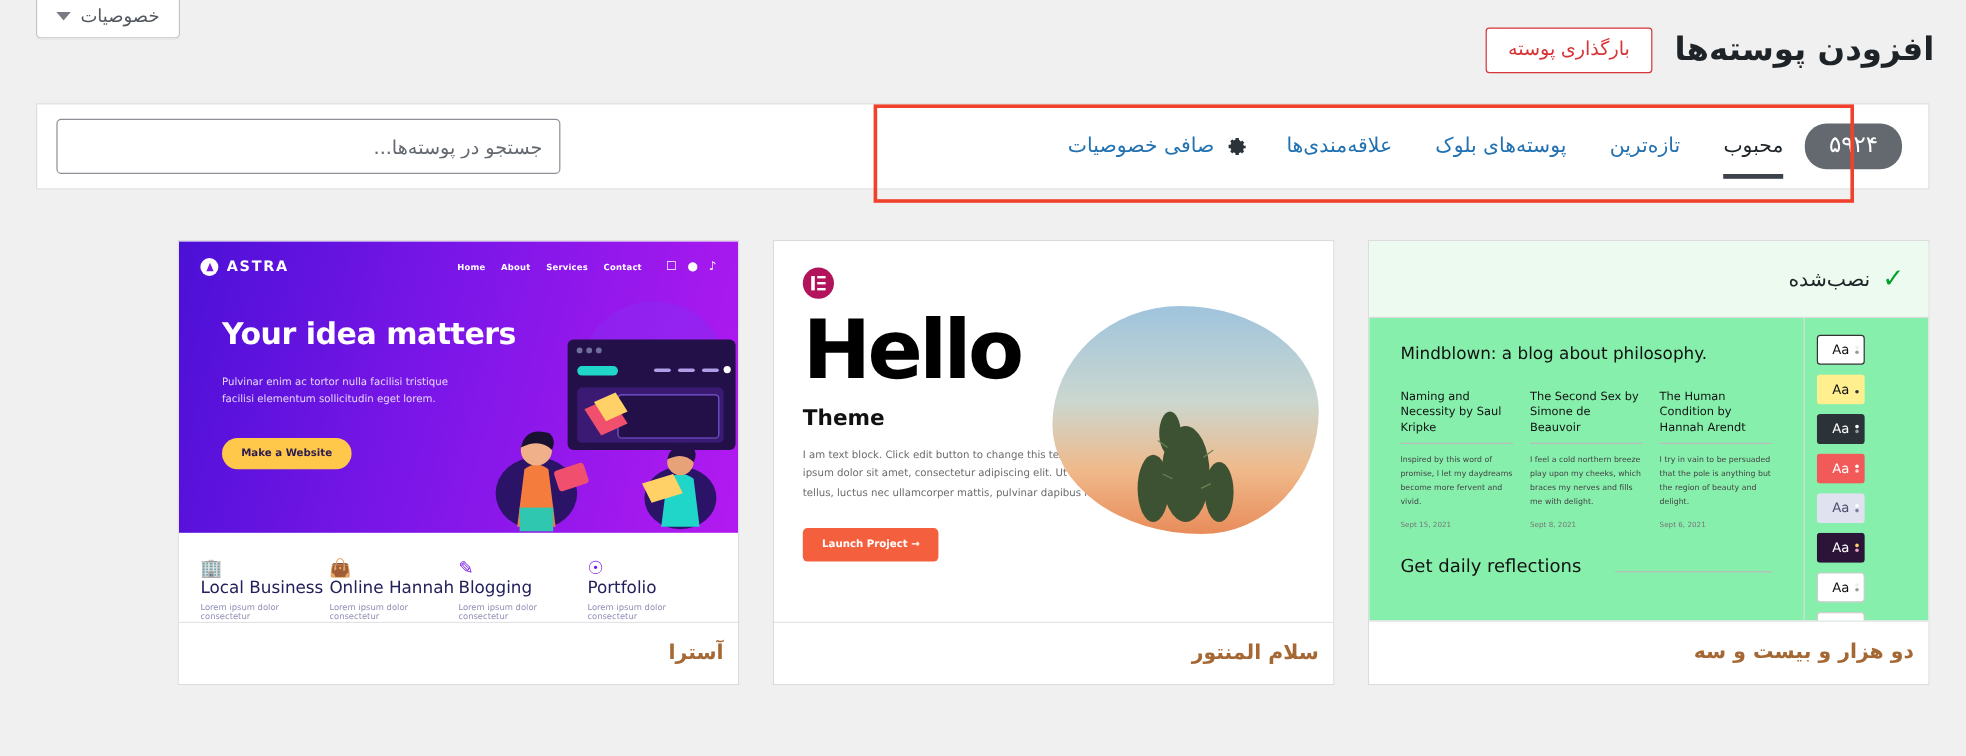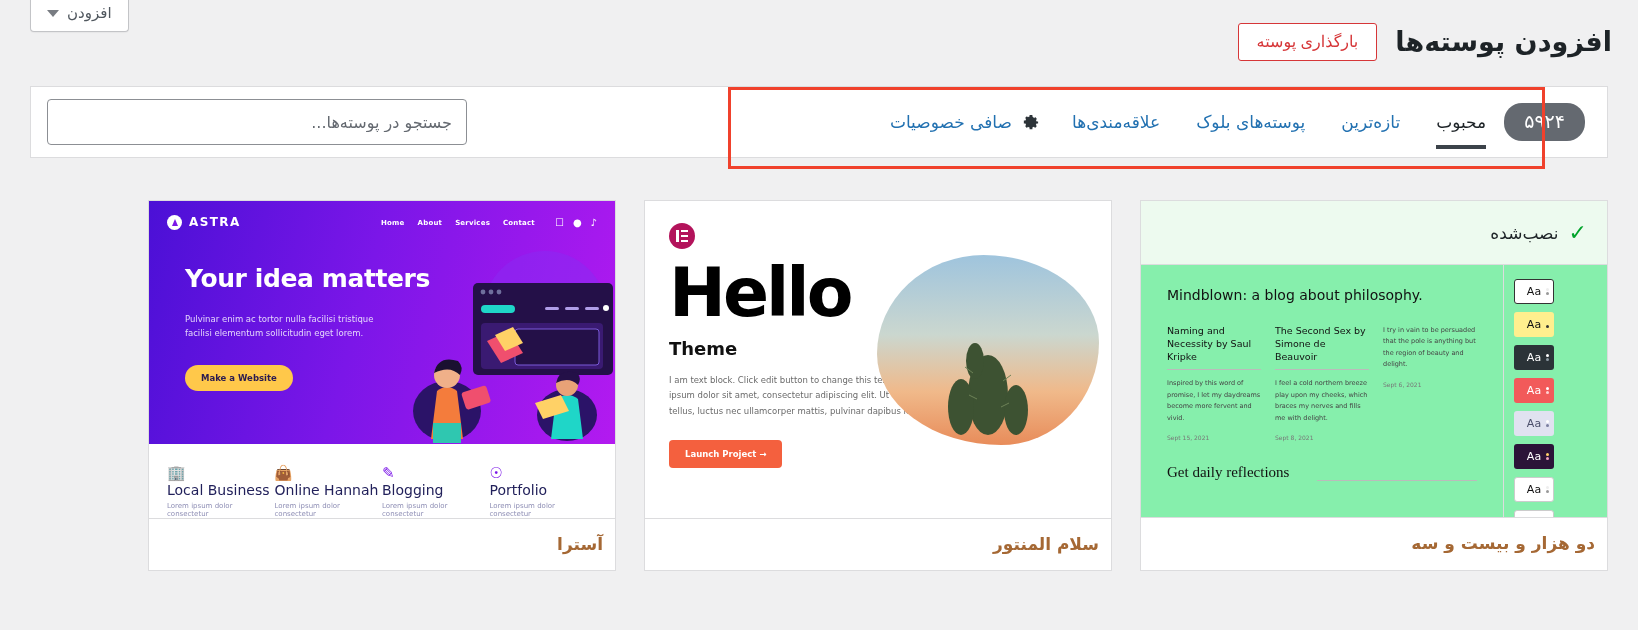--- a/index.html
+++ b/index.html
@@ -229,21 +229,21 @@
   .tt3-main { flex: 1; padding: 22px 26px 0 26px; overflow: hidden; }
   .tt3-title { font-size: 14px; color: #111; margin: 0 0 22px; }
   .tt3-cols { display: flex; gap: 14px; }
   .tt3-col { flex: 1; }
   .tt3-col h5 {
     margin: 0 0 8px; font-size: 9.5px; color: #111; font-weight: 400;
     line-height: 1.35; border-bottom: 1px solid #bbb; padding-bottom: 6px;
   }
   .tt3-col p { margin: 0; font-size: 6.5px; color: #444; line-height: 1.75; }
   .tt3-col .date { margin-top: 10px; font-size: 6px; color: #777; }
-  .tt3-bottom { display: flex; align-items: flex-end; gap: 28px; margin-top: 22px; font-family: Liberation Serif, serif; }
+  .tt3-bottom { display: flex; align-items: center; gap: 28px; margin-top: 22px; }
   .tt3-bottom h3 { margin: 0; font-size: 15px; color: #111; font-weight: 400; line-height: 1.2;}
   .tt3-rule { flex: 1; border-top: 1px solid #bbb; margin-top: 9px; }
   .tt3-side {
     width: 104px; border-left: 1px solid #dcdcde;
     padding: 14px 10px; display: flex; flex-wrap: wrap;
     gap: 8px 8px; align-content: flex-start;
   }
   .swatch {
     width: 40px; height: 25px; border-radius: 3px;
     display: flex; align-items: center; justify-content: center;
@@ -251,21 +251,21 @@
   }
   .swatch .dots { position: absolute; right: 4px; display: flex; flex-direction: column; gap: 1.5px; }
   .swatch .dots i { width: 3px; height: 3px; border-radius: 50%; display: block; }
 </style>
 </head>
 <body>
 
 <div class="page">
 
   <div class="help-tab">
-    <span>افزودن</span>
+    <span>خصوصیات</span>
     <span class="caret-down"></span>
   </div>
 
   <div class="page-header">
     <h1 class="page-title">افزودن پوسته‌ها</h1>
     <button class="upload-btn">بارگذاری پوسته</button>
   </div>
 
   <div class="filter-bar">
     <div class="filter-links">
@@ -304,20 +304,21 @@
                 <h5>Naming and Necessity by Saul Kripke</h5>
                 <p>Inspired by this word of promise, I let my daydreams become more fervent and vivid.</p>
                 <div class="date">Sept 15, 2021</div>
               </div>
               <div class="tt3-col">
                 <h5>The Second Sex by Simone de Beauvoir</h5>
                 <p>I feel a cold northern breeze play upon my cheeks, which braces my nerves and fills me with delight.</p>
                 <div class="date">Sept 8, 2021</div>
               </div>
               <div class="tt3-col">
+                <h5>The Human Condition by Hannah Arendt</h5>
                 <p>I try in vain to be persuaded that the pole is anything but the region of beauty and delight.</p>
                 <div class="date">Sept 6, 2021</div>
               </div>
             </div>
             <div class="tt3-bottom">
               <h3>Get daily reflections</h3>
               <div class="tt3-rule"></div>
             </div>
           </div>
           <div class="tt3-side" id="tt3-swatches">

